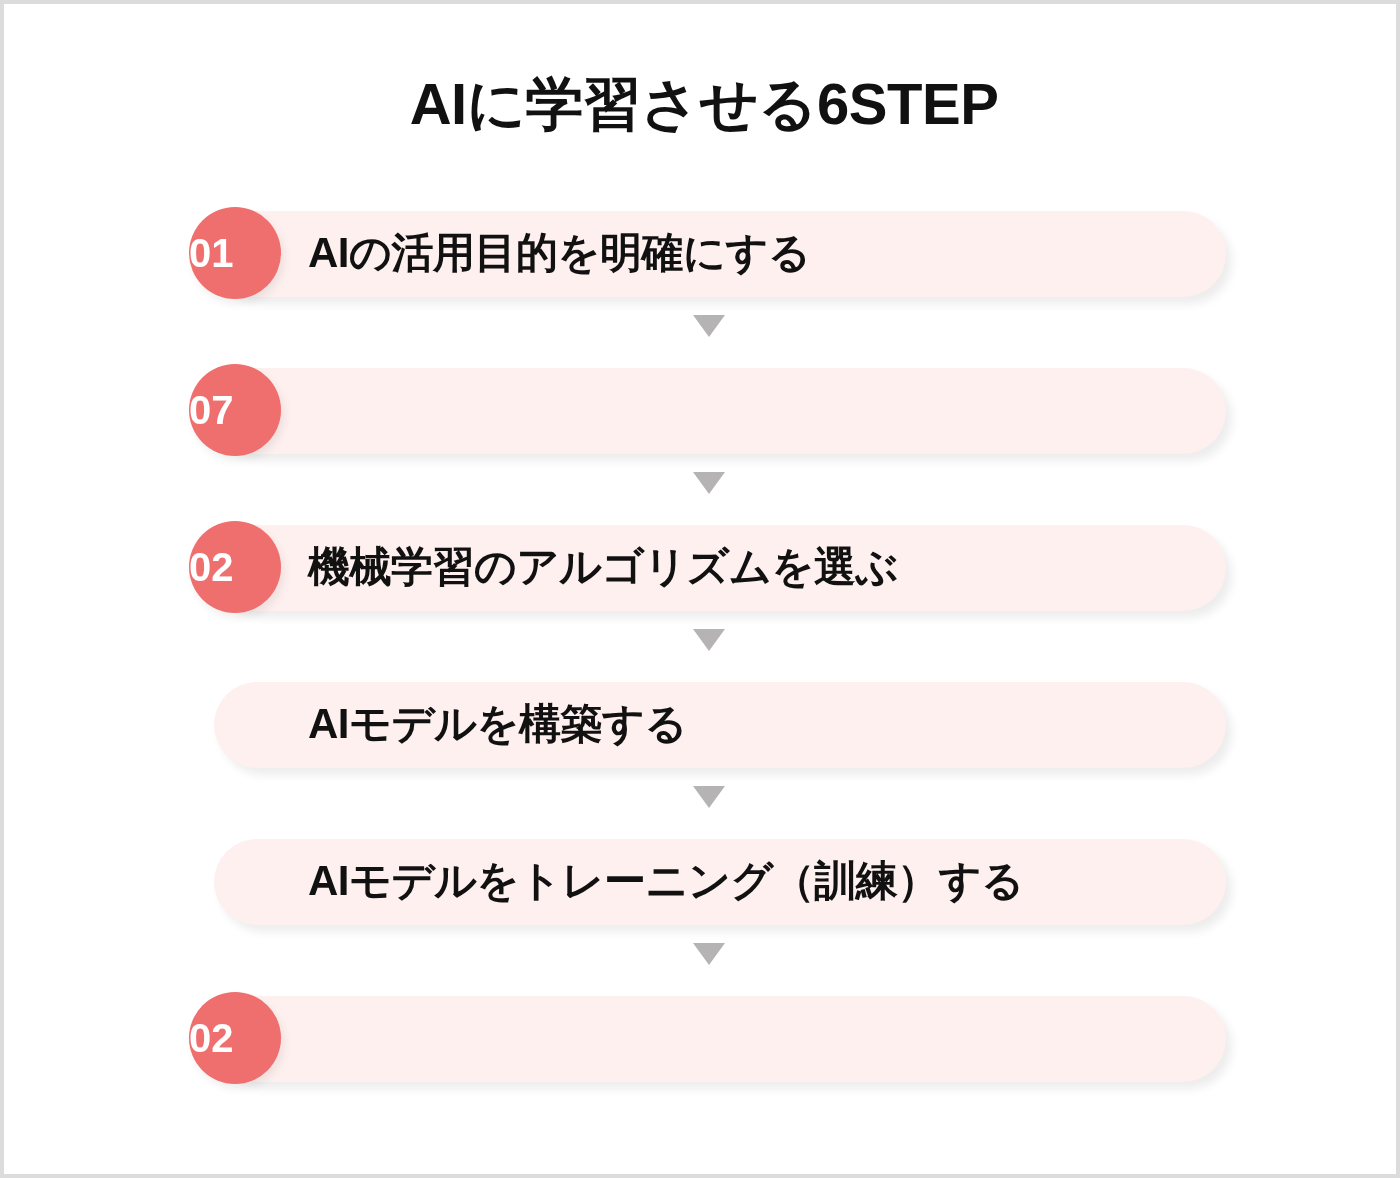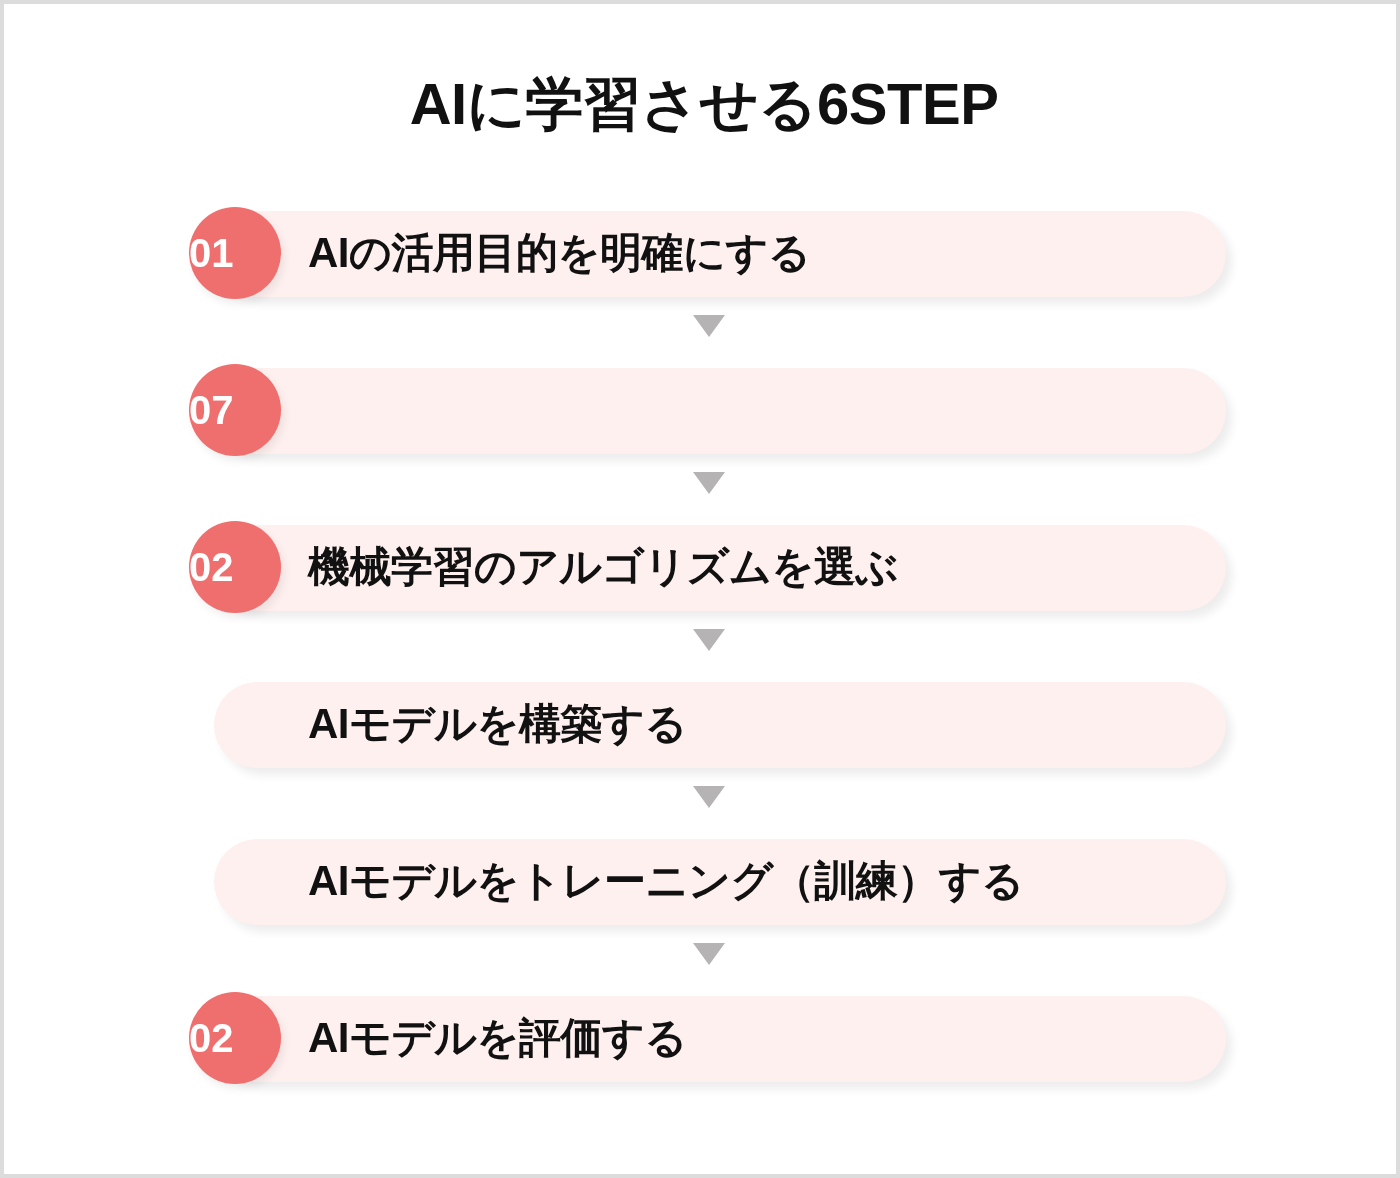--- a/index.html
+++ b/index.html
@@ -144,21 +144,20 @@
     </div>
 
     <div class="step-row">
       <div class="step-bar"></div>
       <div class="step-label">AIモデルをトレーニング（訓練）する</div>
     </div>
 
     <div class="step-row">
       <div class="step-bar"></div>
       <div class="step-badge">02</div>
-      <div class="step-label">AIモデルを評価する</div>
     </div>
 
   </div>
 
   <div class="connector c1"></div>
   <div class="connector c2"></div>
   <div class="connector c3"></div>
   <div class="connector c4"></div>
   <div class="connector c5"></div>
 

